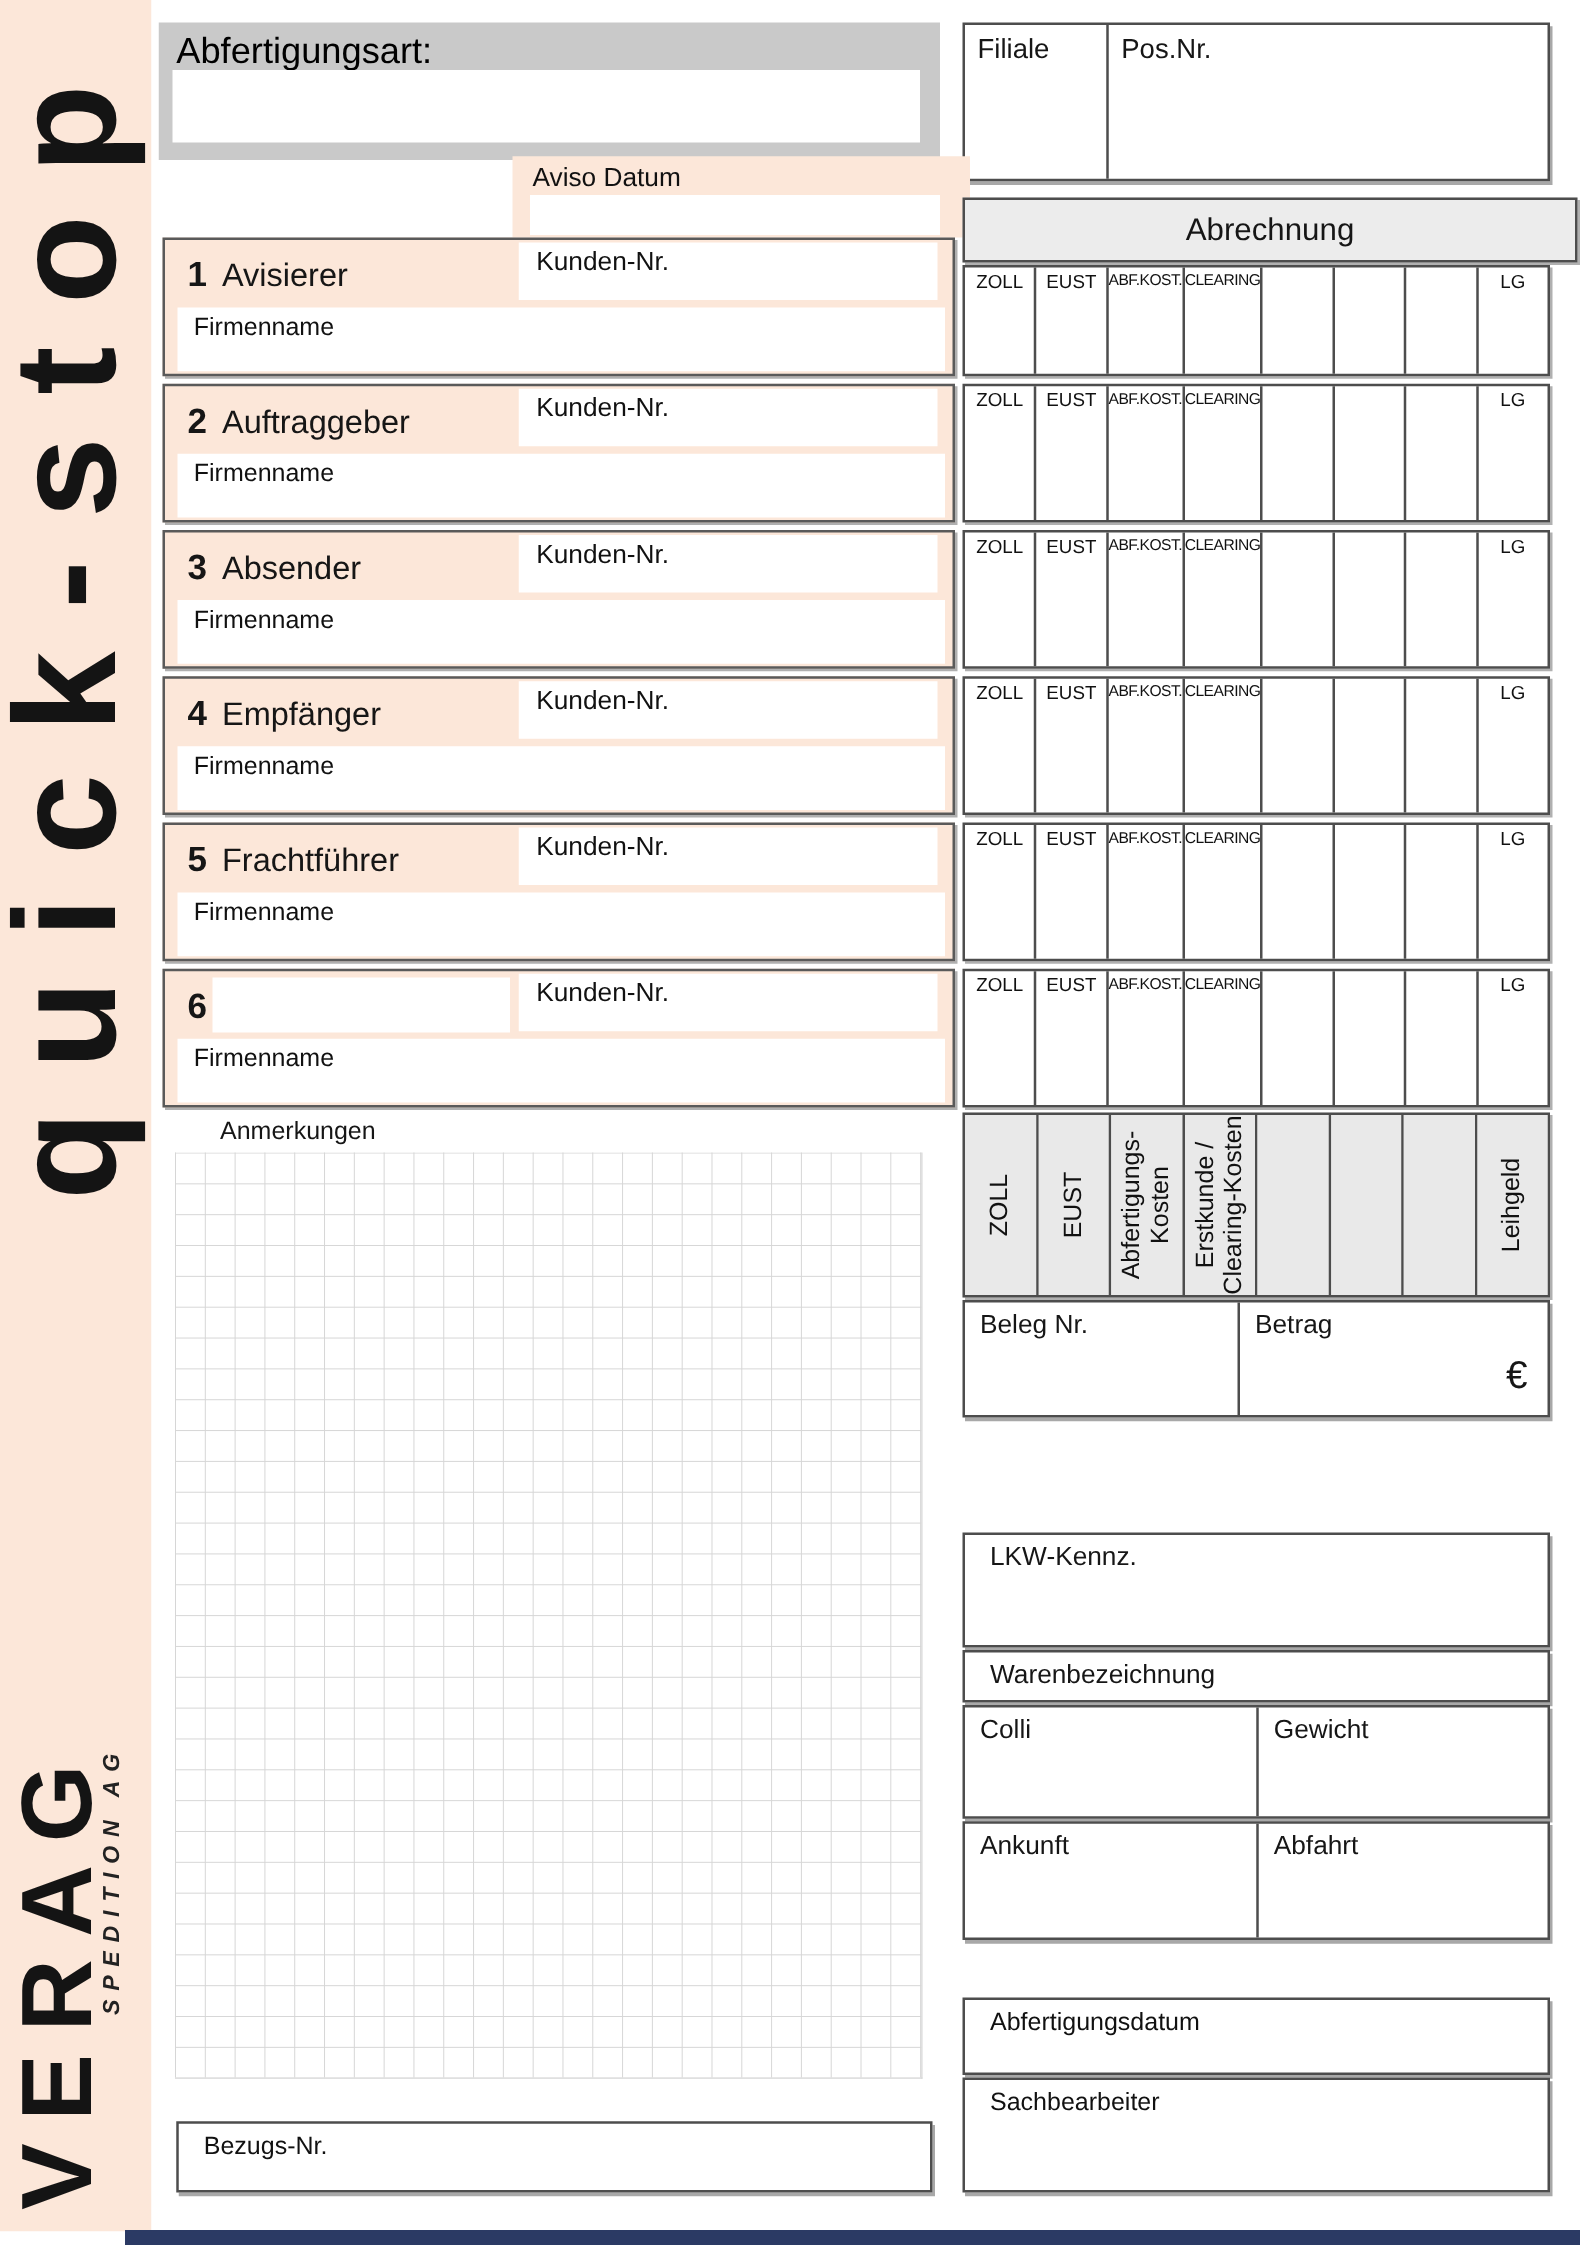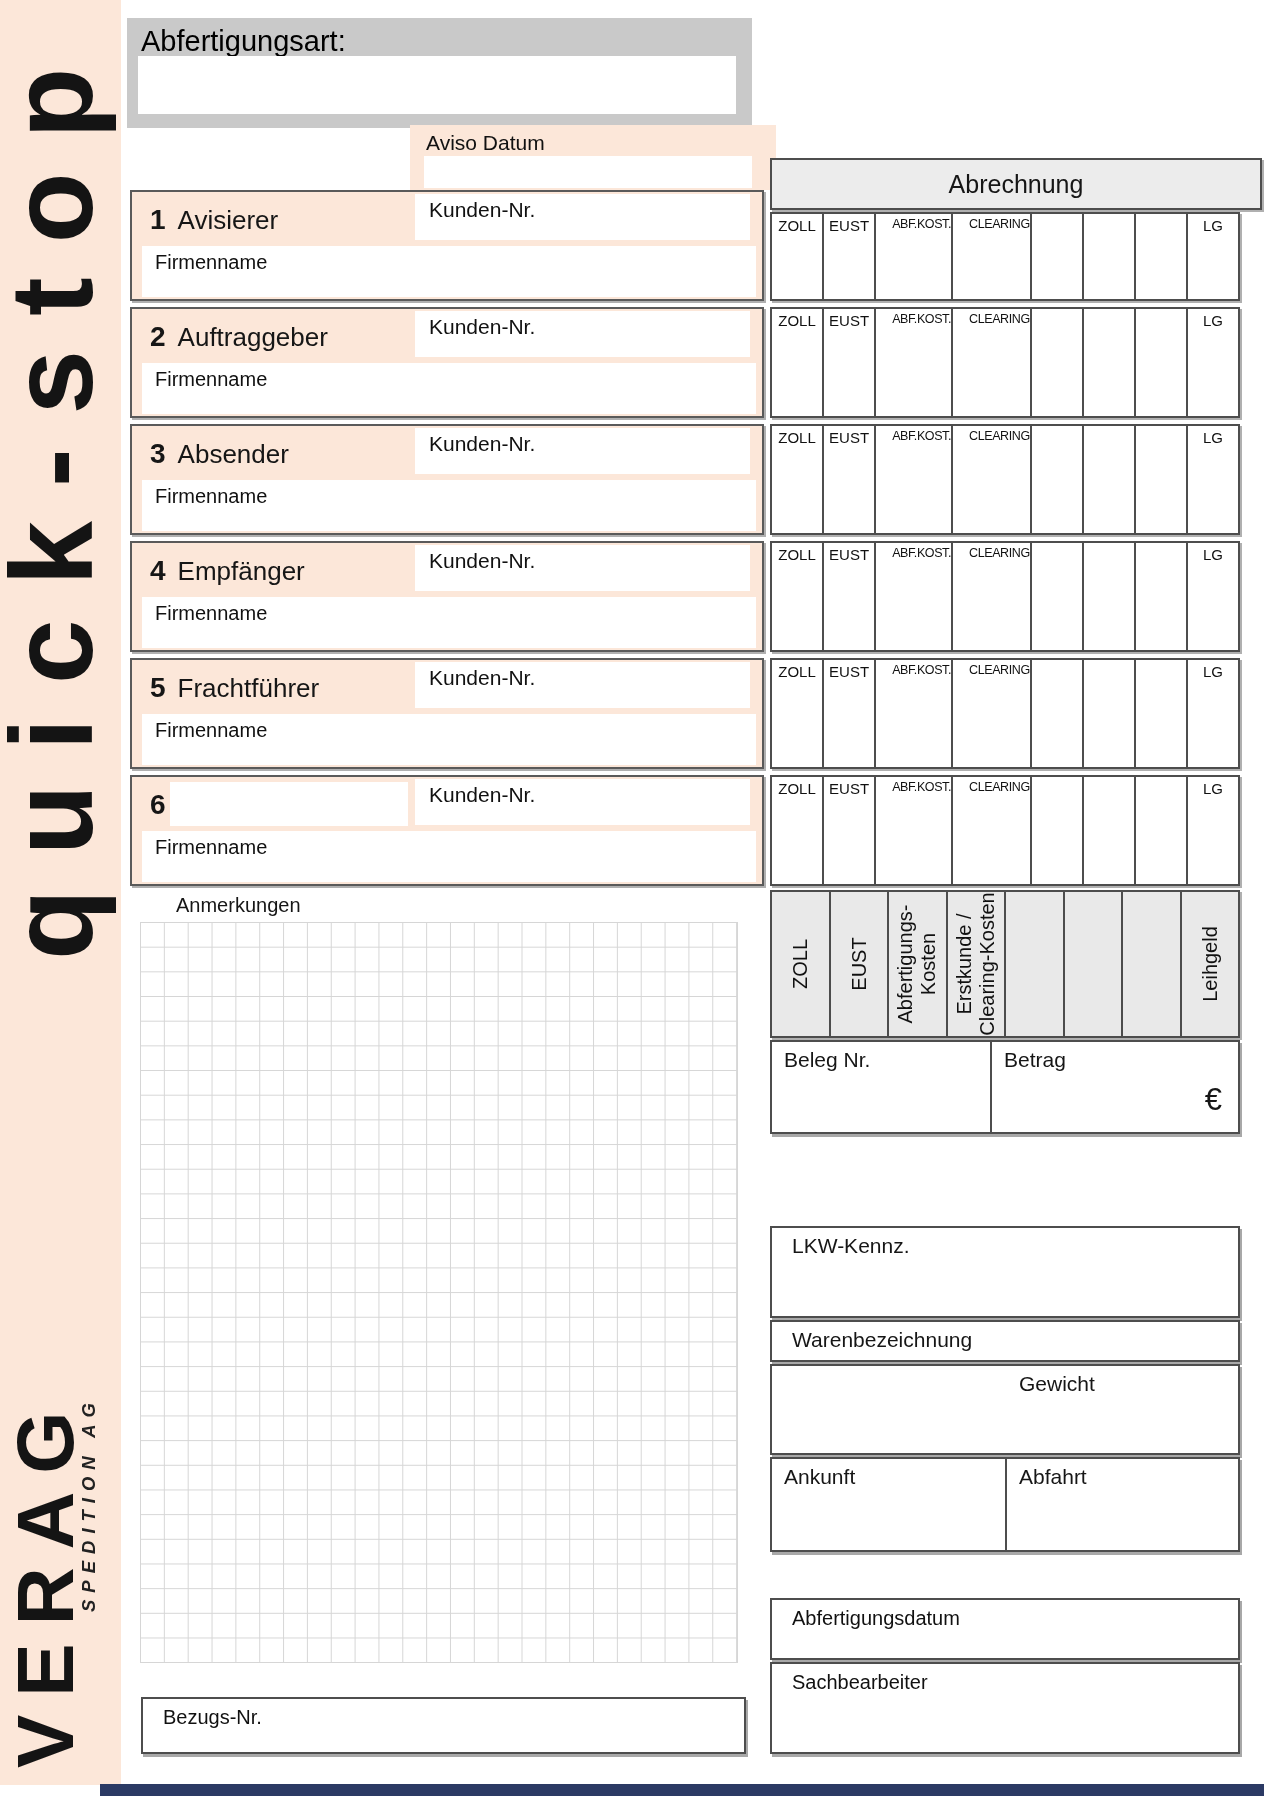--- a/index.html
+++ b/index.html
@@ -40,21 +40,21 @@
   .extra-field{position:absolute;left:38px;top:5px;width:238px;height:44px;background:#fff;}
   
   .abr-header{position:absolute;left:770px;top:158px;width:492px;height:52px;background:#ececec;
               border:2px solid #4d4d4d;box-sizing:border-box;display:flex;align-items:center;justify-content:center;
               font-size:25px;box-shadow:2px 2px 0 #b0b0b0;}
   .abr-row{position:absolute;left:770px;width:470px;border:2px solid #4d4d4d;box-sizing:border-box;
            display:flex;background:#fff;box-shadow:2px 2px 0 #b0b0b0;}
   .abr-cell{flex:1 1 0;border-right:2px solid #4d4d4d;position:relative;}
   .abr-cell:last-child{border-right:none;}
   .abr-col-label{display:block;text-align:center;padding-top:3px;font-size:15px;color:#111;}
-  .abr-col-label.cond{font-size:12.5px;letter-spacing:-0.4px;padding-left:16px;}
+  .abr-col-label.cond{font-size:12.5px;letter-spacing:-0.4px;}
   
   .rot-row{position:absolute;left:770px;top:890px;width:470px;height:148px;border:2px solid #4d4d4d;
            box-sizing:border-box;display:flex;background:#e9e9e9;box-shadow:2px 2px 0 #b0b0b0;}
   .rot-cell{flex:1 1 0;border-right:2px solid #4d4d4d;position:relative;background:#e9e9e9;}
   .rot-cell:last-child{border-right:none;}
   .rot-text{position:absolute;left:50%;top:50%;transform:translate(-50%,-50%) rotate(-90deg);
             width:150px;text-align:center;font-size:20px;line-height:1.15;white-space:pre-line;color:#111;}
   
   .beleg-row{left:770px;top:1040px;width:470px;height:94px;}
   .beleg-cell{position:absolute;top:0;height:100%;box-sizing:border-box;padding:6px 0 0 12px;font-size:21px;}
@@ -91,20 +91,28 @@
     <div class="vtext quickstop">quick-stop</div>
     <div class="vtext verag">VERAG</div>
     <div class="vtext spedition">SPEDITION AG</div>
   </aside>
 
   <div class="graybox">
     <div class="title">Abfertigungsart:</div>
     <div class="input"></div>
   </div>
 
+  <div class="abox filiale-box">
+    <div class="filiale-cell left">
+      <span>Filiale</span>
+    </div>
+    <div class="filiale-cell right">
+      <span>Pos.Nr.</span>
+    </div>
+  </div>
 
   <div class="aviso">
     <div class="lbl">Aviso Datum</div>
     <div class="input"></div>
   </div>
 
   <div id="sections">
     <div class="section" style="top: 190px;">
       <div class="sec-title"><b>1</b><span>Avisierer</span></div>
       <div class="kunden-field">
@@ -322,20 +330,23 @@
   <div class="anm-label">Anmerkungen</div>
   <div class="grid"></div>
 
   <div class="abox lkw-box pad-box">
     <span>LKW-Kennz.</span>
   </div>
   <div class="abox waren-box pad-box">
     <span>Warenbezeichnung</span>
   </div>
   <div class="abox colli-box">
+    <div class="half-cell l">
+      <span>Colli</span>
+    </div>
     <div class="half-cell r">
       <span>Gewicht</span>
     </div>
   </div>
   <div class="abox ankunft-box">
     <div class="half-cell l">
       <span>Ankunft</span>
     </div>
     <div class="half-cell r">
       <span>Abfahrt</span>

